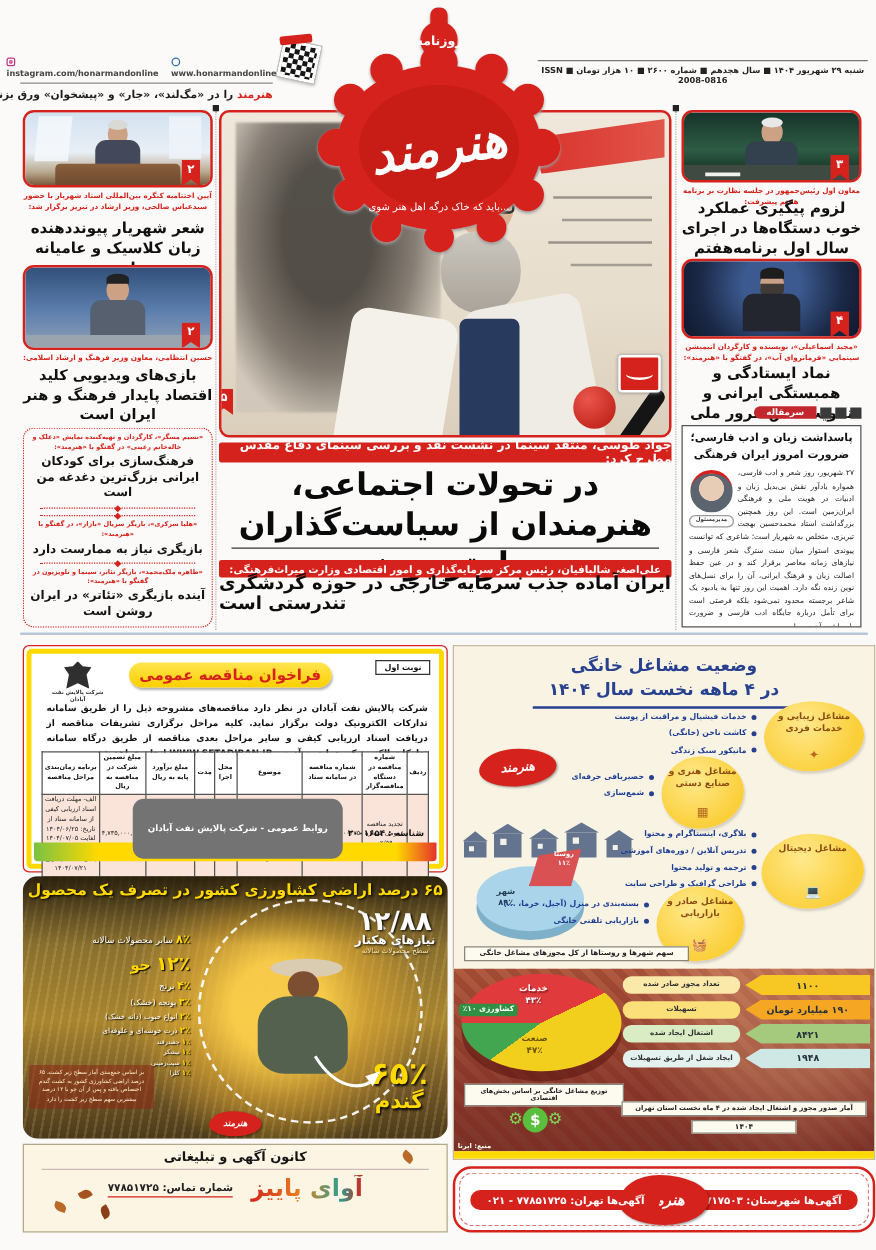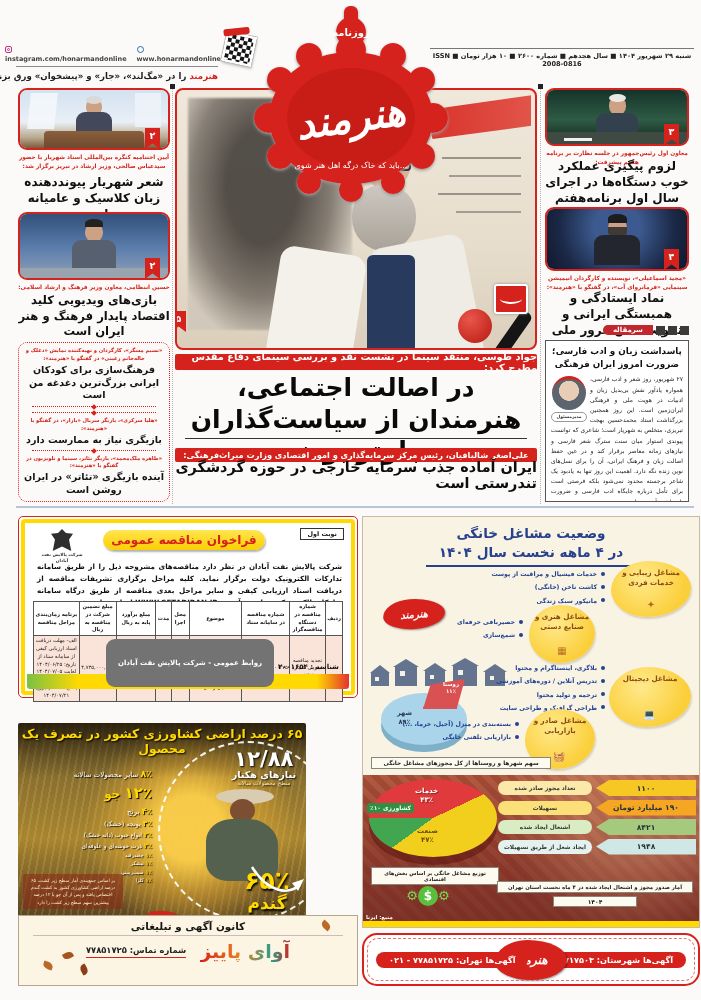--- a/index.html
+++ b/index.html
@@ -45,39 +45,39 @@
   .ed-av{float:left;width:36px;margin:2px 3px 1px 0;text-align:center}
   .ed-av .pic{width:34px;height:34px;border-radius:50%;margin:0 auto;background:radial-gradient(circle at 50% 38%,#e8cdb6 0 38%,#5c6470 40% 100%);border-top:3px solid #d6221c}
   .ed-av .who{font-size:4.4px;font-weight:bold;border:1px solid #999;border-radius:5px;margin-top:2px;padding:0 1px;color:#333;background:#fff}
   
   .mainphoto{position:absolute;left:175px;top:88px;width:362px;height:262px;border:2.5px solid #d6221c;border-radius:8px;overflow:hidden;background:linear-gradient(180deg,#efe8db 0%,#e7ddcc 60%,#dbcfbc 100%)}
   .kick1{position:absolute;left:175px;top:354px;width:362px;height:16px;background:#d6221c;color:#fff;font-size:9.8px;font-weight:bold;display:flex;align-items:center;justify-content:center;border-radius:2px}
   .headline{position:absolute;left:175px;top:372px;width:362px;text-align:center;font-size:25px;font-weight:bold;color:#0a0a0a;line-height:1.26;letter-spacing:-.5px}
   .hrule{position:absolute;left:185px;top:438px;width:342px;border-top:1.6px solid #333}
   .kick2wrap{position:absolute;left:175px;top:443px;width:362px;text-align:center}
   .kick2{display:inline-block;background:#d6221c;color:#fff;font-size:8.2px;font-weight:bold;padding:2px 8px;border-radius:2px}
-  .subhead{position:absolute;left:175px;top:459px;width:362px;text-align:right;font-size:14.4px;font-weight:bold;color:#0d0d0d}
+  .subhead{position:absolute;left:175px;top:459px;width:362px;text-align:left;font-size:14.4px;font-weight:bold;color:#0d0d0d}
   
   .tender{position:absolute;left:18px;top:516px;width:340px;height:182px;background:#fff;border:1px solid #d6221c;border-radius:5px}
   .tender-in{position:absolute;inset:2px;border:4px solid #ffd900;border-radius:4px;background:#fff}
   .t-note{position:absolute;top:5px;right:7px;border:1px solid #333;font-size:6.4px;font-weight:bold;padding:1px 6px;background:#fff;color:#111}
   .t-banner{position:absolute;top:7px;left:78px;right:86px;height:20px;background:linear-gradient(#ffe550,#fccf00);border-radius:11px;color:#d6221c;font-weight:bold;font-size:12px;display:flex;align-items:center;justify-content:center;box-shadow:1px 2px 2px rgba(0,0,0,.3)}
   .t-logo{position:absolute;top:6px;left:12px;width:50px;text-align:center}
   .t-logo .em{width:22px;height:22px;margin:0 auto;background:#2f2f2f;clip-path:polygon(50% 0,68% 18%,100% 22%,82% 48%,92% 100%,50% 80%,8% 100%,18% 48%,0 22%,32% 18%)}
   .t-logo .nm{font-size:4.4px;font-weight:bold;color:#333;line-height:1.3;margin-top:1px}
   .t-body{position:absolute;top:38px;left:12px;right:9px;font-size:7.2px;font-weight:600;line-height:1.65;text-align:justify;color:#111}
   .t-table{position:absolute;top:78px;left:8px;right:8px;border-collapse:collapse;width:calc(100% - 16px)}
   .t-table th,.t-table td{border:1px solid #555;font-size:5.2px;padding:1px;text-align:center;vertical-align:middle;line-height:1.5}
   .t-table th{font-weight:bold;background:#fff;height:24px;color:#111}
   .t-table td{background:#fae4da;height:50px;color:#222}
   .t-ref{position:absolute;bottom:20px;right:12px;font-size:7px;font-weight:bold;color:#111}
   .t-strip{position:absolute;bottom:2px;left:2px;right:2px;height:15px;background:linear-gradient(270deg,#e4332b 0,#ffd900 10%,#ffd900 84%,#7ac143 100%);border-radius:0 0 3px 3px}
   .t-pill{position:absolute;bottom:4px;left:81px;background:#737373;color:#fff;font-size:7px;font-weight:bold;padding:20px 12px;border-radius:9px;white-space:nowrap}
   
-  .agri{position:absolute;left:18px;top:723px;width:288px;height:210px;overflow:hidden;border-radius:2px;
+  .agri{position:absolute;left:18px;top:701px;width:340px;height:210px;overflow:hidden;border-radius:12px;
     background:
      linear-gradient(180deg,rgba(35,25,8,.88) 0,rgba(35,25,8,.25) 16%,rgba(0,0,0,0) 26%),
      radial-gradient(circle at 60% 50%,rgba(252,206,74,.95) 0 16%,rgba(225,170,52,.6) 32%,rgba(0,0,0,0) 52%),
      repeating-linear-gradient(100deg,rgba(255,230,150,.14) 0 2px,rgba(0,0,0,0) 2px 7px),
      linear-gradient(180deg,#6b5a2e 0%,#93762f 35%,#a8852f 55%,#6f5526 82%,#4a3a1b 100%)}
   .agri-title{position:absolute;top:3px;left:0;right:0;text-align:center;color:#ffd900;font-weight:bold;font-size:12.4px;text-shadow:1px 1px 2px #000}
   .agri-big{position:absolute;right:10px;top:24px;text-align:center;color:#fff;text-shadow:1px 1px 2px #000}
   .agri-big .v{font-size:21px;font-weight:bold;letter-spacing:1px}
   .agri-big .u{font-size:9.6px;font-weight:bold;display:block;margin-top:-2px}
   .agri-big .c{font-size:5.6px;display:block;color:#ffe9a8}
@@ -278,21 +278,21 @@
     <div class="abs" style="right:5%;bottom:-8%;width:13px;height:62px;background:#151515;transform:rotate(35deg);border-radius:6px"></div>
     <div class="abs" style="right:12%;bottom:2%;width:34px;height:34px;border-radius:50%;background:radial-gradient(circle at 35% 30%,#ea564c,#b7180f)"></div>
     <div class="abs" style="right:2%;bottom:13%;width:34px;height:30px;background:#d6221c;border:2px solid #fff;box-shadow:0 0 3px #888;border-radius:3px">
       <span class="abs" style="left:4px;top:8px;width:22px;height:10px;border-bottom:2px solid #fff;border-radius:50%"></span>
     </div>
     <div class="ribbon badge5">۵</div>
   </div>
 
   <div class="kick1">جواد طوسی، منتقد سینما در نشست نقد و بررسی سینمای دفاع مقدس مطرح کرد:</div>
   <div class="headline">
-    <div>در اصالت اجتماعی،</div>
+    <div>در تحولات اجتماعی،</div>
     <div>هنرمندان از سیاست‌گذاران جلوتر بودند</div>
   </div>
   <div class="hrule"></div>
   <div class="kick2wrap"><span class="kick2">علی‌اصغر شالبافیان، رئیس مرکز سرمایه‌گذاری و امور اقتصادی وزارت میراث‌فرهنگی:</span></div>
   <div class="subhead">ایران آماده جذب سرمایه خارجی در حوزه گردشگری تندرستی است</div>
 
   <div class="card" style="left:545px;top:88px;width:144px;height:58px">
     <div class="ph" style="background:linear-gradient(180deg,#16332a 0%,#2e5c45 55%,#10241a 100%)">
       <div class="p-head" style="left:50%;top:12%;width:17px;height:19px;margin-left:-8px"></div>
       <div class="p-hairg" style="left:50%;top:8%;width:17px;height:8px;margin-left:-8px;background:#e8e8e6"></div>

